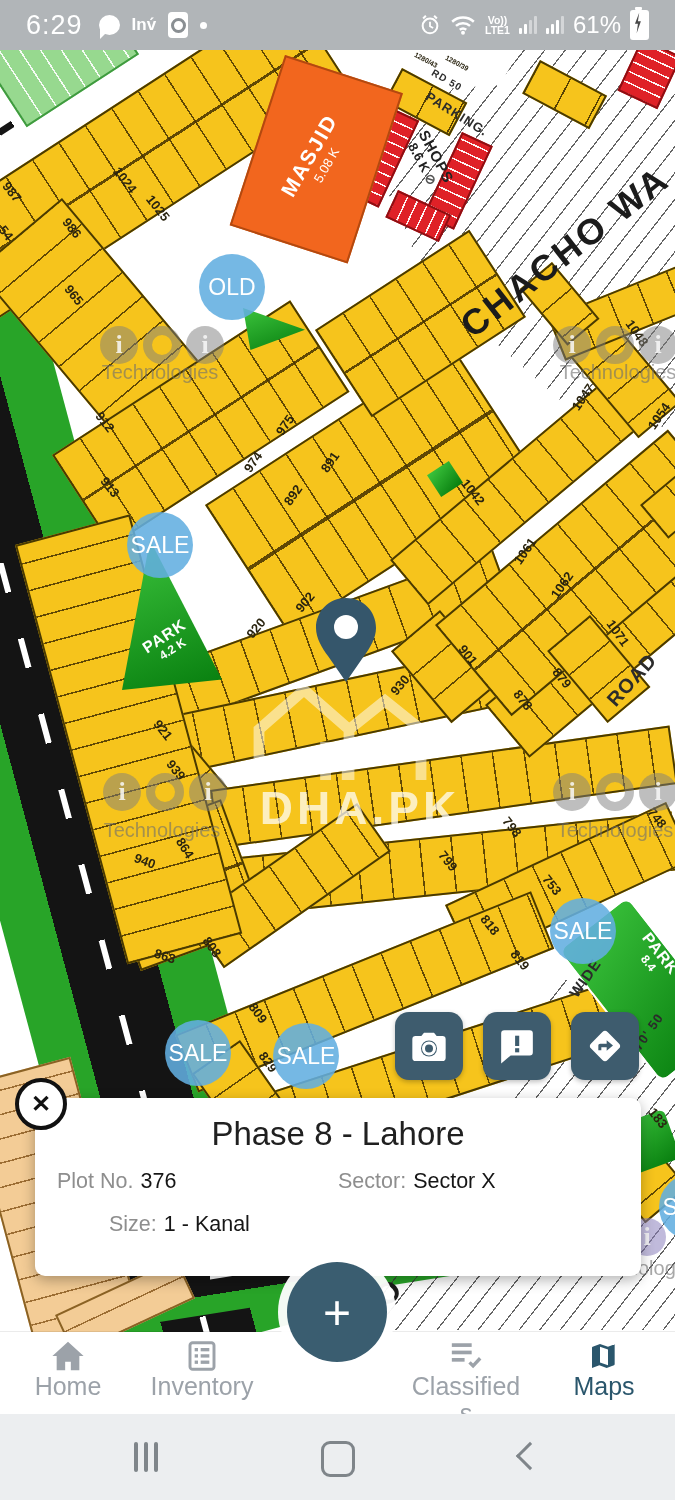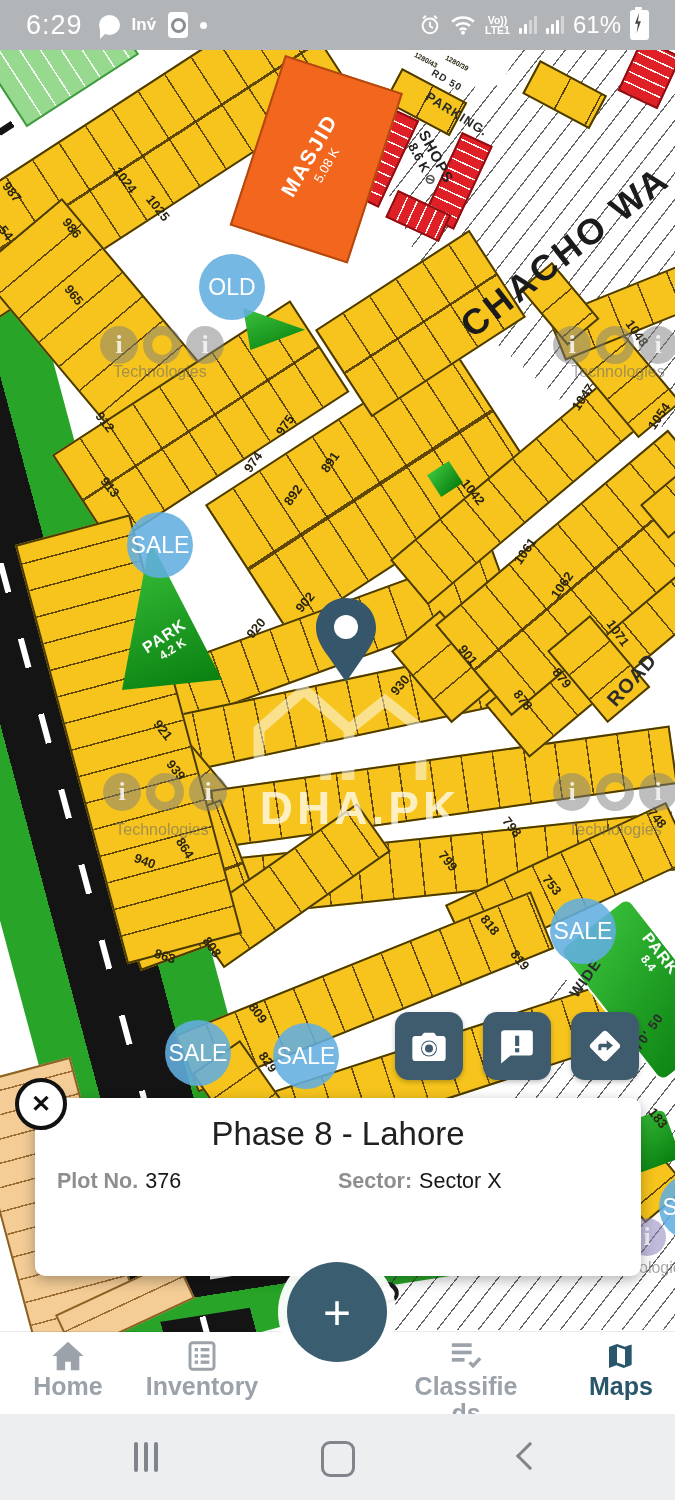--- a/index.html
+++ b/index.html
@@ -51,21 +51,21 @@
   .dotroad{position:absolute;transform-origin:top left;background:#fff;
     background-image:repeating-linear-gradient(90deg,#151515 0 16px,transparent 16px 38px);
     background-size:100% 7px;background-position:center;background-repeat:no-repeat;}
 
   .abs-label{position:absolute;white-space:pre;font-weight:600;font-size:13px;color:#2a2410;z-index:7;}
   .road-label{position:absolute;white-space:pre;font-weight:700;color:#2b2b2b;letter-spacing:1px;z-index:7;}
   .road-label.big{font-weight:800;color:#1b1b1b;letter-spacing:3px;}
 
   .marker{position:absolute;width:66px;height:66px;border-radius:50%;background:rgba(98,174,224,.88);
     color:#fff;font-size:23px;display:flex;align-items:center;justify-content:center;z-index:9;}
-  .wm-text{position:absolute;color:rgba(110,110,110,.6);font-size:16px;z-index:8;white-space:pre;}
+  .wm-text{position:absolute;color:rgba(110,110,110,.6);font-size:20px;z-index:8;white-space:pre;}
   .wm-circles{position:absolute;display:flex;gap:5px;z-index:8;}
   .wm-c{width:38px;height:38px;border-radius:50%;background:rgba(125,125,125,.5);color:rgba(248,248,248,.85);
     font-weight:700;font-size:26px;font-family:"Liberation Serif",serif;display:flex;align-items:center;justify-content:center;}
   .wm-c.ring{background:transparent;border:9px solid rgba(125,125,125,.5);width:20px;height:20px;}
   .wm-c.purple{background:rgba(140,130,190,.55);}
   #dha-text{position:absolute;color:rgba(255,255,255,.72);font-size:46px;font-weight:700;letter-spacing:4px;z-index:8;}
 
   .masjid{position:absolute;left:285px;top:55px;width:120px;height:175px;transform:rotate(18deg);
     transform-origin:top left;background:#F2661E;border:2px solid #b3490f;z-index:4;
     display:flex;align-items:center;justify-content:center;}
@@ -81,36 +81,36 @@
   #pin{position:absolute;left:312px;top:596px;z-index:12;}
   .actbtn{position:absolute;width:68px;height:68px;border-radius:14px;background:#3E5C6E;z-index:14;
     display:flex;align-items:center;justify-content:center;box-shadow:0 2px 5px rgba(0,0,0,.25);}
 
   
   #info-card{position:absolute;left:35px;top:1098px;width:606px;height:178px;background:#fff;border-radius:10px;
     box-shadow:0 4px 14px rgba(0,0,0,.30);z-index:22;}
   #info-card .title{margin-top:17px;text-align:center;font-size:33px;color:#202020;}
   .card-grid{display:grid;grid-template-columns:1fr 1fr;margin:16px 22px 0 22px;row-gap:18px;}
   .card-cell{font-size:21.5px;color:#161616;}
-  .card-cell .lbl{color:#8e8e8e;margin-right:7px;font-weight:bold;}
+  .card-cell .lbl{color:#8e8e8e;margin-right:7px;}
   .card-cell.rightcol{padding-left:52px;}
   #card-close{position:absolute;left:15px;top:1078px;width:44px;height:44px;border-radius:50%;background:#fff;
     border:4px solid #111;z-index:23;display:flex;align-items:center;justify-content:center;
     font-size:24px;font-weight:700;color:#111;}
 
   
   #fab{position:absolute;left:287px;top:1262px;width:100px;height:100px;border-radius:50%;background:#3A5D70;
     box-shadow:0 0 0 9px rgba(255,255,255,.95);z-index:45;display:flex;align-items:center;justify-content:center;
     color:#fff;font-size:48px;font-weight:300;}
 
   
   #bottomnav{position:absolute;left:0;top:1332px;width:675px;height:82px;background:#fff;z-index:40;
     box-shadow:0 -1px 0 rgba(0,0,0,.08);}
   .nav-item{position:absolute;top:8px;display:flex;flex-direction:column;align-items:center;color:#9CA2A9;}
-  .nav-item .lbl{font-size:25px;max-width:118px;word-break:break-all;text-align:center;line-height:1.08;margin-top:1px;font-weight:bold;}
+  .nav-item .lbl{font-size:25px;max-width:118px;word-break:break-all;text-align:center;line-height:1.08;margin-top:1px;}
   .nav-item.active{color:#2A566C;}
 
   
   #androidnav{position:absolute;left:0;top:1414px;width:675px;height:86px;background:#ECEEF0;z-index:60;}
   .an-recents{position:absolute;left:134px;top:28px;display:flex;gap:6px;}
   .an-recents span{width:4px;height:30px;background:#7f858a;border-radius:2px;}
   .an-home{position:absolute;left:321px;top:27px;width:28px;height:30px;border:3.5px solid #7f858a;border-radius:9px;}
   .an-back{position:absolute;left:520px;top:32px;width:17px;height:17px;border-left:3.5px solid #7f858a;border-bottom:3.5px solid #7f858a;transform:rotate(45deg);}
 </style>
 </head>
@@ -374,20 +374,23 @@
   </div>
 <div id="info-card">
   <div class="title">Phase 8 - Lahore</div>
   <div class="card-grid">
     <div class="card-cell">
       <span class="lbl">Plot No.</span><span>376</span>
     </div>
     <div class="card-cell">
       <span class="lbl">Sector:</span><span>Sector X</span>
     </div>
+    <div class="card-cell rightcol">
+      <span class="lbl">Size:</span><span>1 - Kanal</span>
+    </div>
   </div>
 </div>
 
 <div id="fab">
     <span>+</span>
   </div>
 
 <div id="bottomnav">
   <div class="nav-item" style="left:18px;width:100px;">
     <svg width="34" height="32" viewBox="0 0 24 22">
@@ -409,21 +412,21 @@
       <rect x="3" y="2" width="18" height="20" rx="2" fill="none" stroke="#9CA2A9" stroke-width="2.2"></rect>
       <rect x="6.5" y="6" width="2.5" height="2.5" fill="#9CA2A9"></rect>
         <rect x="11" y="6" width="6.5" height="2.5" fill="#9CA2A9"></rect>
       <rect x="6.5" y="10.7" width="2.5" height="2.5" fill="#9CA2A9"></rect>
         <rect x="11" y="10.7" width="6.5" height="2.5" fill="#9CA2A9"></rect>
       <rect x="6.5" y="15.4" width="2.5" height="2.5" fill="#9CA2A9"></rect>
         <rect x="11" y="15.4" width="6.5" height="2.5" fill="#9CA2A9"></rect>
     </svg>
     <span class="lbl">Inventory</span>
   </div>
-  <div class="nav-item active" style="left:571px;width:100px;">
+  <div class="nav-item active" style="left:554px;width:100px;">
     <svg width="32" height="32" viewBox="0 0 24 24">
       <path fill="#2A566C" d="M20.5 3 15 5.1 9 3 3.5 5.1c-.3.1-.5.4-.5.7V21l5.5-2.1L14 21l5.5-2.1c.3-.1.5-.4.5-.7V3zM15 18.9l-6-2.1V5.1l6 2.1v11.7z"></path>
     </svg>
     <span class="lbl">Maps</span>
   </div>
 </div>
 
 <div id="androidnav">
   <div class="an-recents">
       <span></span>

